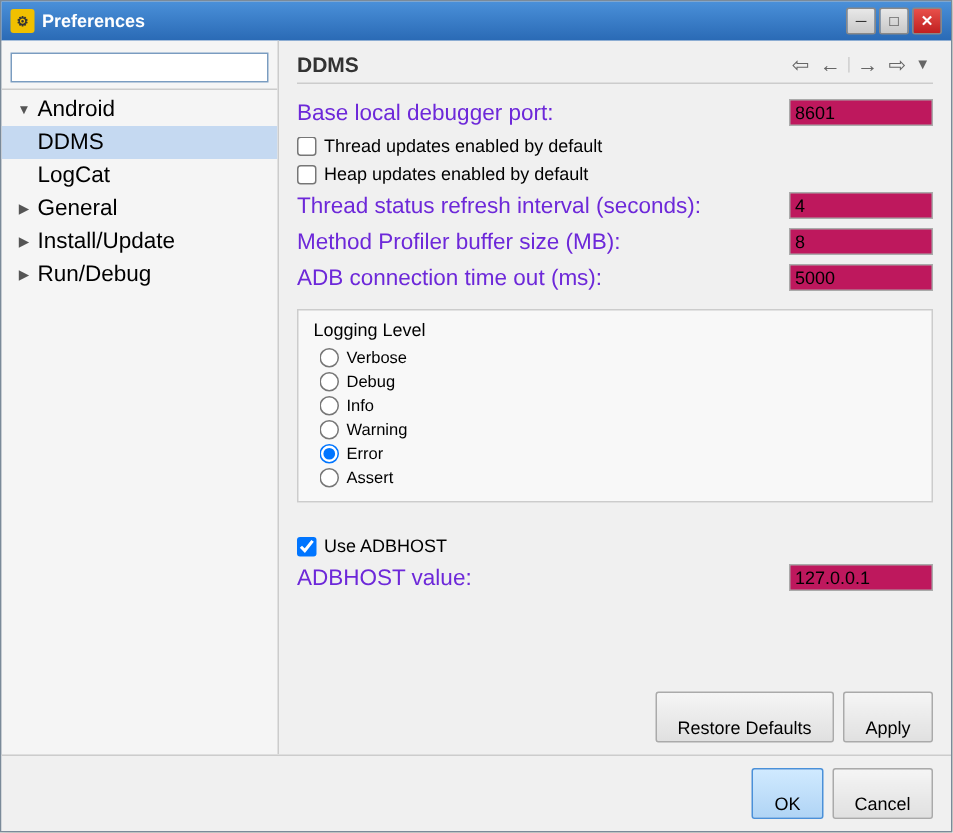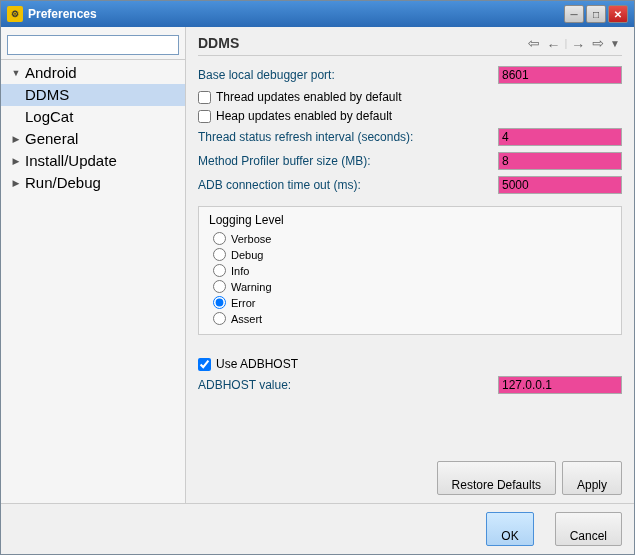--- a/index.html
+++ b/index.html
@@ -133,28 +133,28 @@
       font-weight: bold;
       color: #333;
     }
     .form-row {
       display: flex;
       align-items: center;
       margin-bottom: 6px;
     }
     .form-label {
       flex: 1;
-      font-size: 12px;
-      color: #0c4a6e;
+      font-size: 15px;
+      color: #6d28d9;
     }
     .form-input {
-      width: 124px;
+      width: 96px;
       height: 18px;
       border: 1px solid #aaa;
-      background: #ec4899;
+      background: #be185d;
       padding: 1px 3px;
       font-size: 12px;
     }
     .checkbox-row {
       display: flex;
       align-items: center;
       margin-bottom: 5px;
     }
     .checkbox-row input[type="checkbox"] {
       margin-right: 5px;
@@ -183,21 +183,21 @@
       width: 13px;
       height: 13px;
     }
     .radio-label { font-size: 11px; }
     .bottom-section {
       margin-top: 16px;
     }
     .dialog-buttons {
       display: flex;
       justify-content: flex-end;
-      gap: 21px;
+      gap: 6px;
       padding: 8px 12px;
       border-top: 1px solid #ccc;
       background: #f0f0f0;
       flex-shrink: 0;
     }
     .btn {
       height: 24px;
       padding: 16px 14px;
       font-size: 12px;
       border: 1px solid #aaa;

